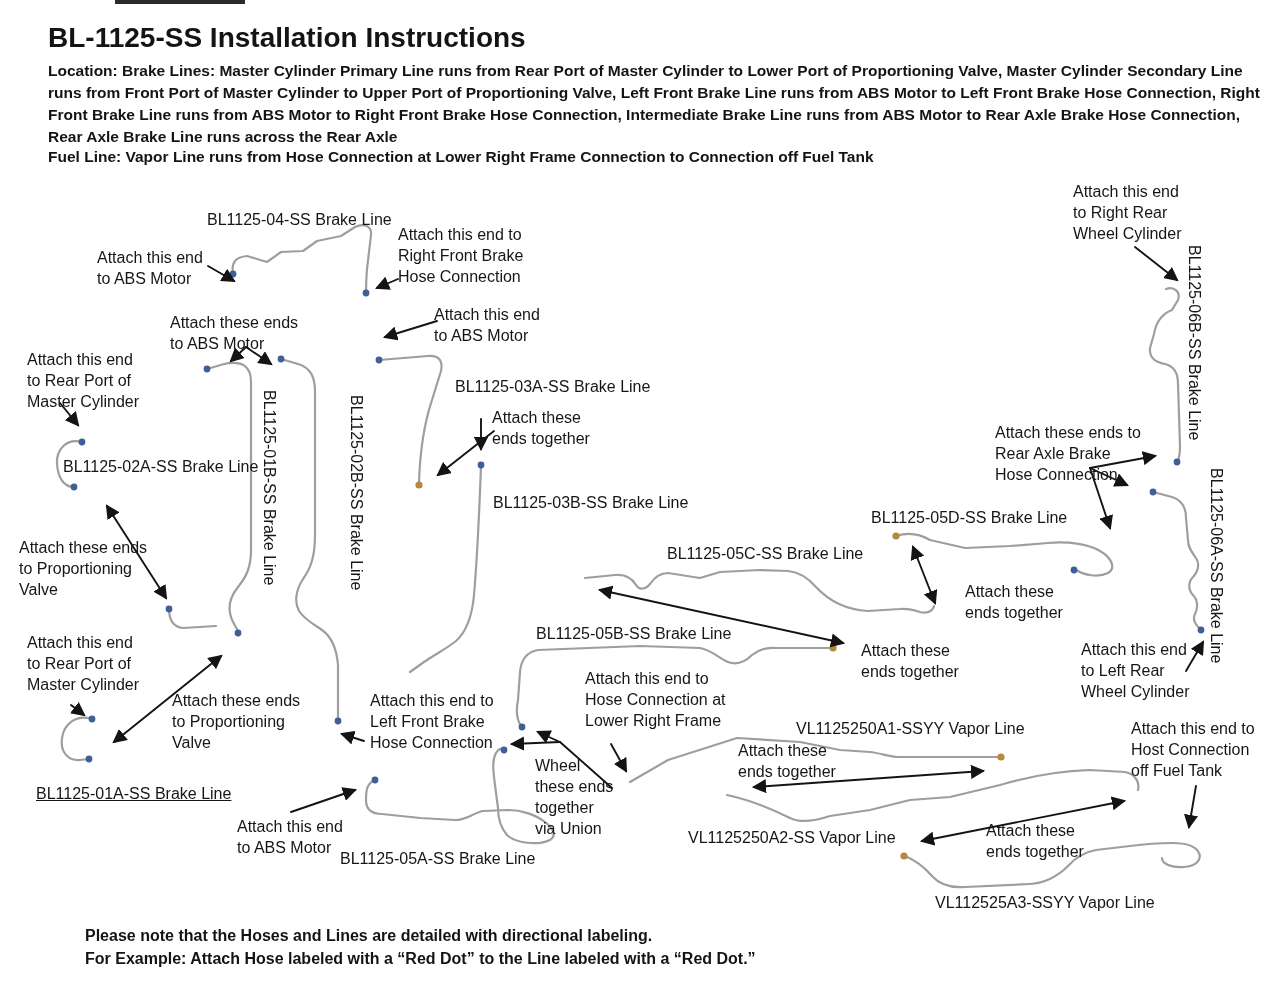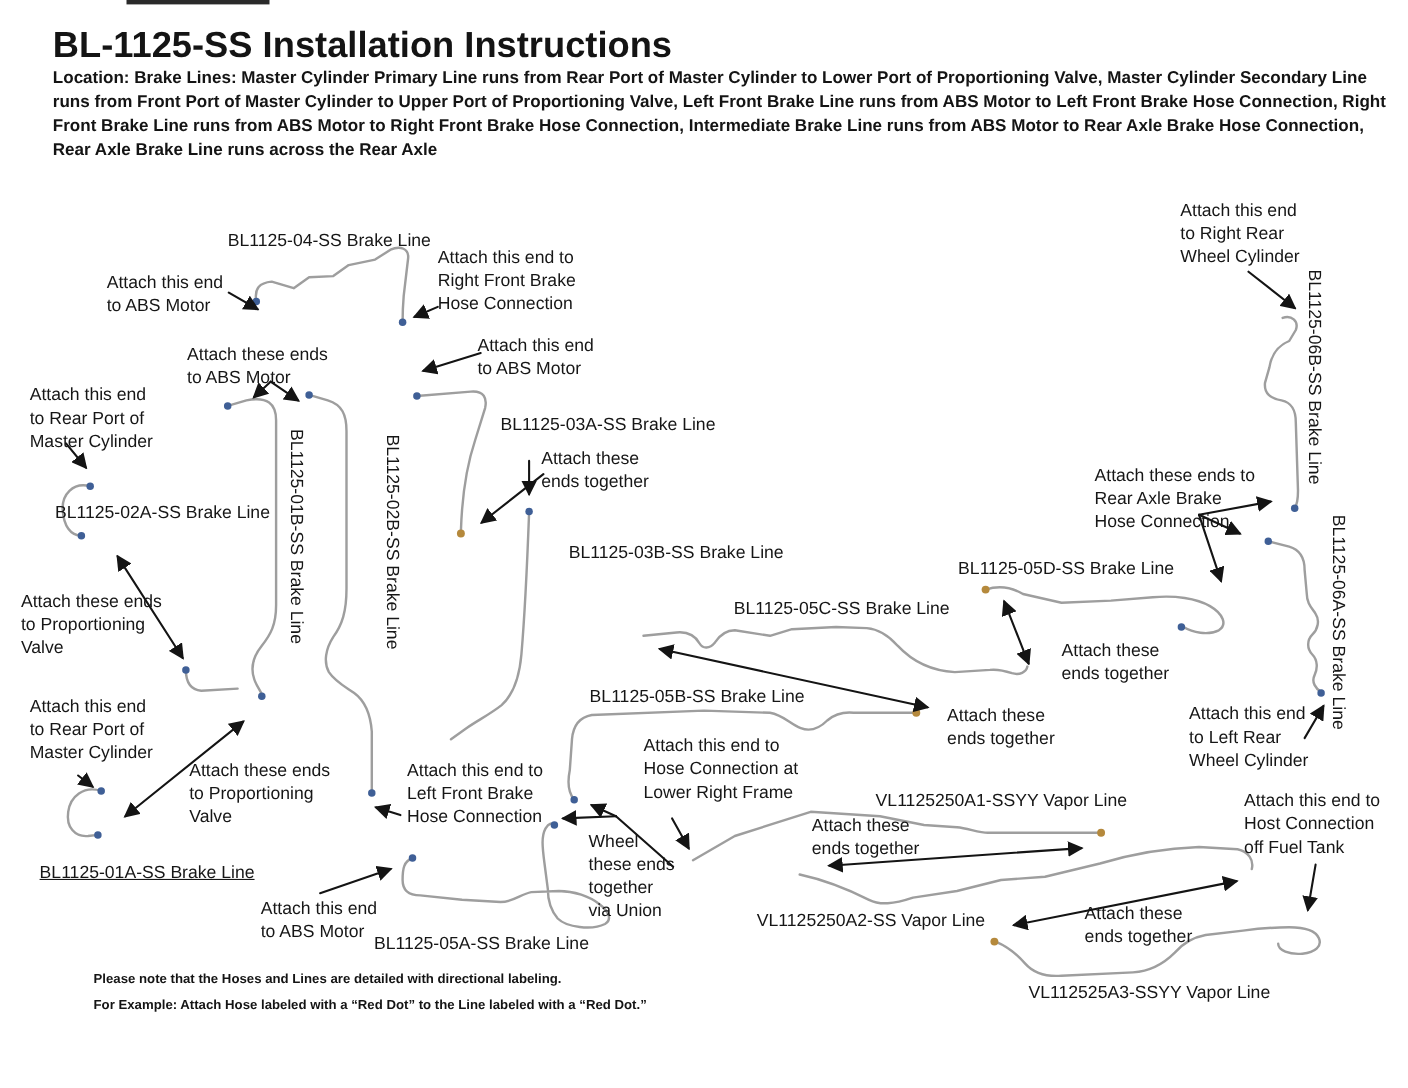--- a/index.html
+++ b/index.html
@@ -3,30 +3,30 @@
 <meta charset="utf-8">
 <style>
   html,body{margin:0;padding:0;background:#ffffff;}
   #page{
     position:relative;width:1280px;height:989px;background:#ffffff;overflow:hidden;
     font-family:"Liberation Sans",sans-serif;color:#141414;
   }
   #diagram-svg{position:absolute;left:0;top:0;width:1280px;height:989px;}
   .crop-bar{position:absolute;left:115px;top:0;width:130px;height:4px;background:#2a2a2a;}
   .title{
-    position:absolute;left:48px;top:22px;font-size:33px;font-weight:bold;letter-spacing:0px;
+    position:absolute;left:48px;top:22px;font-size:28px;font-weight:bold;letter-spacing:0px;
   }
   .lede{
     position:absolute;left:48px;top:60px;width:1222px;font-size:15.5px;font-weight:bold;line-height:22px;
   }
   .fuel{
     position:absolute;left:48px;top:146px;width:1222px;font-size:15.5px;font-weight:bold;line-height:22px;
   }
   .note{
-    position:absolute;left:85px;top:879px;font-size:12px;font-weight:bold;line-height:23px;white-space:pre-line;
+    position:absolute;left:85px;top:924px;font-size:16px;font-weight:bold;line-height:23px;white-space:pre-line;
   }
   .part-label{
     position:absolute;font-size:16px;line-height:19px;white-space:pre;color:#161616;
   }
   .part-label.vertical{
     writing-mode:vertical-rl;text-orientation:mixed;
   }
   .annotation{
     position:absolute;font-size:16px;line-height:21px;white-space:pre-line;color:#161616;
   }
@@ -123,26 +123,27 @@
       <line x1="114" y1="742" x2="221" y2="656" marker-start="url(#ah)" marker-end="url(#ah)"></line>
       <line x1="600" y1="590" x2="843" y2="643" marker-start="url(#ah)" marker-end="url(#ah)"></line>
       <line x1="913" y1="547" x2="935" y2="603" marker-start="url(#ah)" marker-end="url(#ah)"></line>
       <line x1="754" y1="787" x2="983" y2="771" marker-start="url(#ah)" marker-end="url(#ah)"></line>
       <line x1="922" y1="841" x2="1124" y2="801" marker-start="url(#ah)" marker-end="url(#ah)"></line>
     </g>
   </svg>
 
   <div class="title">BL-1125-SS Installation Instructions</div>
   <div class="lede">Location: Brake Lines: Master Cylinder Primary Line runs from Rear Port of Master Cylinder to Lower Port of Proportioning Valve, Master Cylinder Secondary Line runs from Front Port of Master Cylinder to Upper Port of Proportioning Valve, Left Front Brake Line runs from ABS Motor to Left Front Brake Hose Connection, Right Front Brake Line runs from ABS Motor to Right Front Brake Hose Connection, Intermediate Brake Line runs from ABS Motor to Rear Axle Brake Hose Connection, Rear Axle Brake Line runs across the Rear Axle</div>
+  <div class="fuel">Fuel Line: Vapor Line runs from Hose Connection at Lower Right Frame Connection to Connection off Fuel Tank</div>
 
   <div id="labels-layer">
       <div class="part-label" style="left: 207px; top: 210px;">BL1125-04-SS Brake Line</div>
       <div class="part-label" style="left: 455px; top: 377px;">BL1125-03A-SS Brake Line</div>
-      <div class="part-label" style="left: 50px; top: 457px;">BL1125-02A-SS Brake Line</div>
-      <div class="part-label" style="left: 493px; top: 493px; margin-left: 24px;">BL1125-03B-SS Brake Line</div>
+      <div class="part-label" style="left: 63px; top: 457px;">BL1125-02A-SS Brake Line</div>
+      <div class="part-label" style="left: 493px; top: 493px;">BL1125-03B-SS Brake Line</div>
       <div class="part-label" style="left: 667px; top: 544px;">BL1125-05C-SS Brake Line</div>
       <div class="part-label" style="left: 871px; top: 508px;">BL1125-05D-SS Brake Line</div>
       <div class="part-label" style="left: 536px; top: 624px;">BL1125-05B-SS Brake Line</div>
       <div class="part-label" style="left: 36px; top: 784px; text-decoration: underline;">BL1125-01A-SS Brake Line</div>
       <div class="part-label" style="left: 340px; top: 849px;">BL1125-05A-SS Brake Line</div>
       <div class="part-label" style="left: 775px; top: 719px; margin-left: 21px;">VL1125250A1-SSYY Vapor Line</div>
       <div class="part-label" style="left: 688px; top: 828px;">VL1125250A2-SS Vapor Line</div>
       <div class="part-label" style="left: 935px; top: 893px;">VL112525A3-SSYY Vapor Line</div>
       <div class="part-label vertical" style="left: 260px; top: 390px;">BL1125-01B-SS Brake Line</div>
       <div class="part-label vertical" style="left: 347px; top: 395px;">BL1125-02B-SS Brake Line</div>

